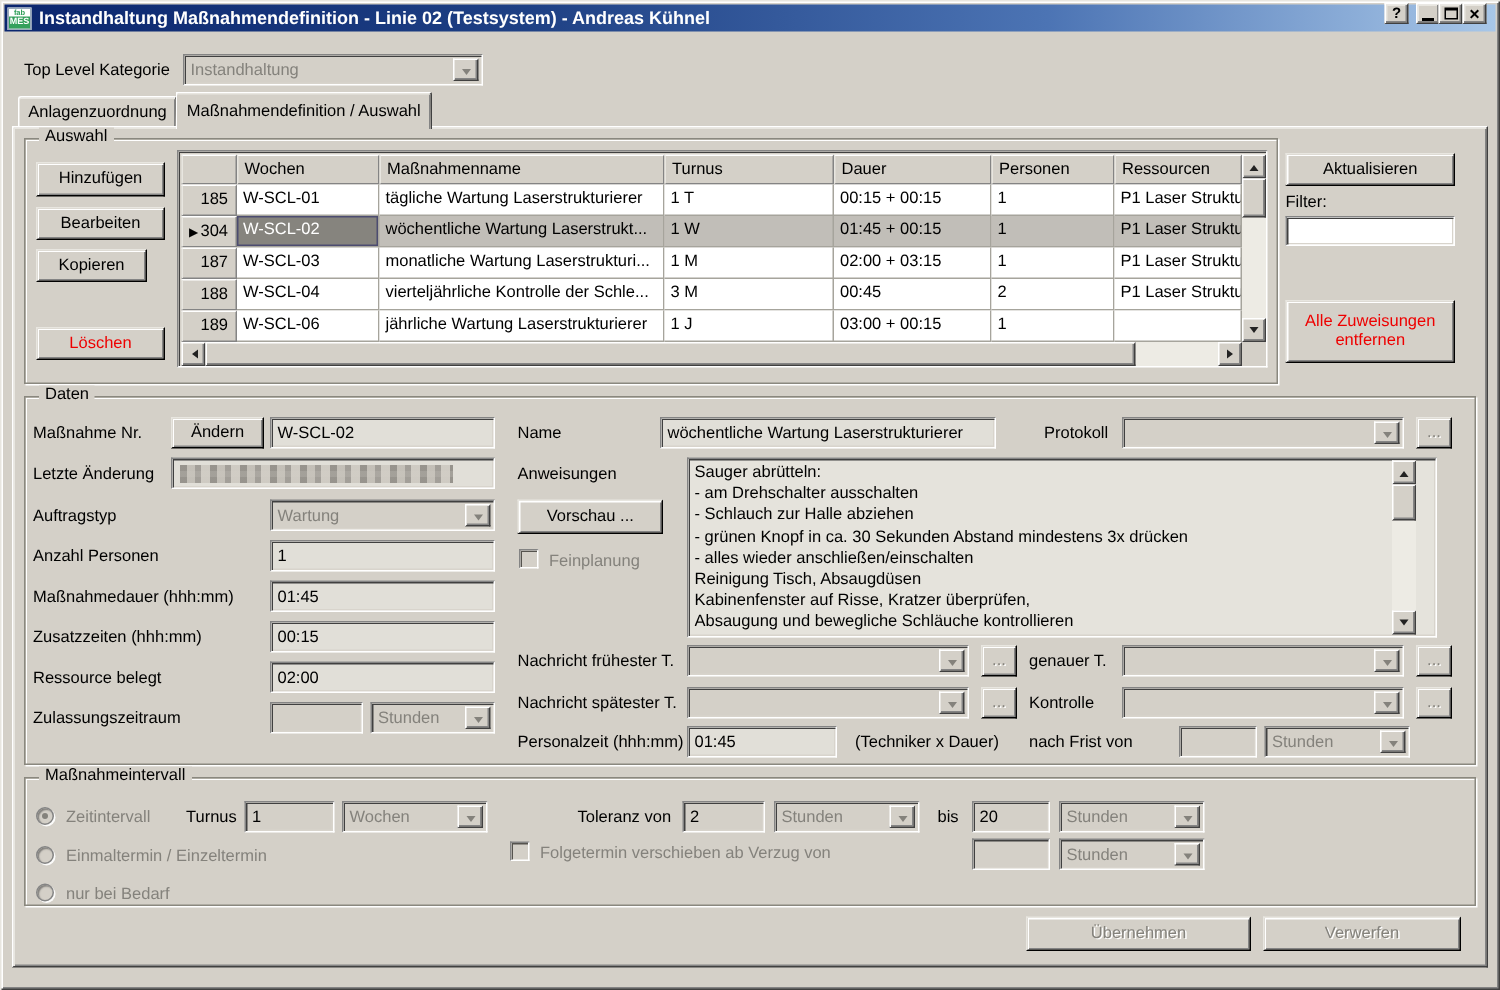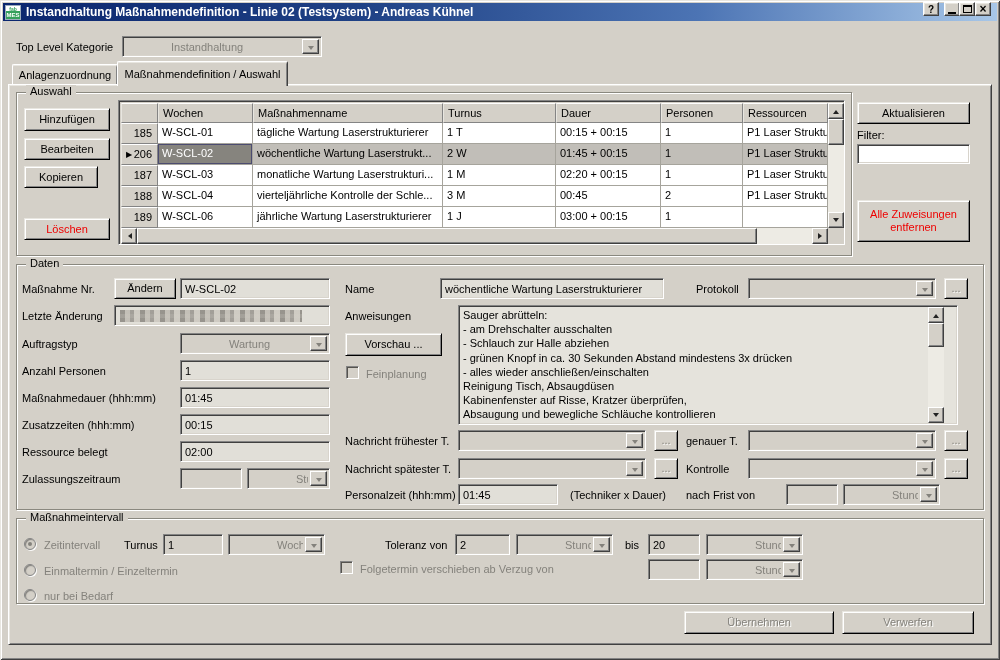--- a/index.html
+++ b/index.html
@@ -36,21 +36,21 @@
   .btn { position:absolute; background:#d4d0c8; border:1px solid; border-color:#e8e6e0 #000 #000 #e8e6e0;
     box-shadow: inset 1px 1px 0 #fff, inset -1px -1px 0 #848484;
     display:flex; align-items:center; justify-content:center; text-align:center; line-height:13px; }
   .btn.dim { color:#84827c; text-shadow:1px 1px 0 #fff; }
   .sunken { border:1px solid; border-color:#848484 #fff #fff #848484;
     box-shadow: inset 1px 1px 0 #404040, inset -1px -1px 0 #d8d4cc; }
   .field { position:absolute; background:#e1dfd8; padding:4px 4px 0; overflow:hidden; white-space:nowrap; }
   .field.edis { background:#d4d0c8; }
   .white { background:#fff; }
   .combo { position:absolute; display:flex; background:#d4d0c8; }
-  .combo .txt { flex:1; padding:4px 1px 0 4px; overflow:hidden; white-space:nowrap;margin-left:44px; }
+  .combo .txt { flex:1; padding:4px 1px 0 4px; overflow:hidden; white-space:nowrap; }
   .combo .cbtn { width:17px; margin:2px; background:#d4d0c8; border:1px solid;
     border-color:#fff #404040 #404040 #fff; box-shadow: inset -1px -1px 0 #848484;
     display:flex; align-items:flex-start; justify-content:center; }
   .tri-dn { width:0; height:0; border:3px solid transparent; border-top:4px solid #38383c; margin-top:6px; }
   .tri-up-s { width:0; height:0; border:3px solid transparent; border-bottom:4px solid #222; margin-top:-2px; }
   .tri-dn-s { width:0; height:0; border:3px solid transparent; border-top:4px solid #222; margin-top:3px; }
   .tri-lf-s { width:0; height:0; border:3px solid transparent; border-right:4px solid #222; margin-left:-2px; }
   .tri-rt-s { width:0; height:0; border:3px solid transparent; border-left:4px solid #222; margin-left:3px; }
 
   .group { position:absolute; border:1px solid #8a887f; box-shadow: inset 1px 1px 0 #fff, 1px 1px 0 #fff; }
@@ -173,34 +173,34 @@
       <div class="grow">
         <div class="gh num">185</div>
         <div class="gc">W-SCL-01</div>
         <div class="gc">tägliche Wartung Laserstrukturierer</div>
         <div class="gc">1 T</div>
         <div class="gc">00:15 + 00:15</div>
         <div class="gc">1</div>
         <div class="gc">P1 Laser Strukturie</div>
       </div>
       <div class="grow selrow">
-        <div class="gh num"><span class="ptr">▶</span><span>206</span></div>
+        <div class="gh num"><span class="ptr">▶</span><span>304</span></div>
         <div class="gc cur">W-SCL-02</div>
         <div class="gc">wöchentliche Wartung Laserstrukt...</div>
-        <div class="gc">2 W</div>
+        <div class="gc">1 W</div>
         <div class="gc">01:45 + 00:15</div>
         <div class="gc">1</div>
         <div class="gc">P1 Laser Strukturie</div>
       </div>
       <div class="grow">
         <div class="gh num">187</div>
         <div class="gc">W-SCL-03</div>
         <div class="gc">monatliche Wartung Laserstrukturi...</div>
         <div class="gc">1 M</div>
-        <div class="gc">02:20 + 00:15</div>
+        <div class="gc">02:00 + 03:15</div>
         <div class="gc">1</div>
         <div class="gc">P1 Laser Strukturie</div>
       </div>
       <div class="grow">
         <div class="gh num">188</div>
         <div class="gc">W-SCL-04</div>
         <div class="gc">vierteljährliche Kontrolle der Schle...</div>
         <div class="gc">3 M</div>
         <div class="gc">00:45</div>
         <div class="gc">2</div>

